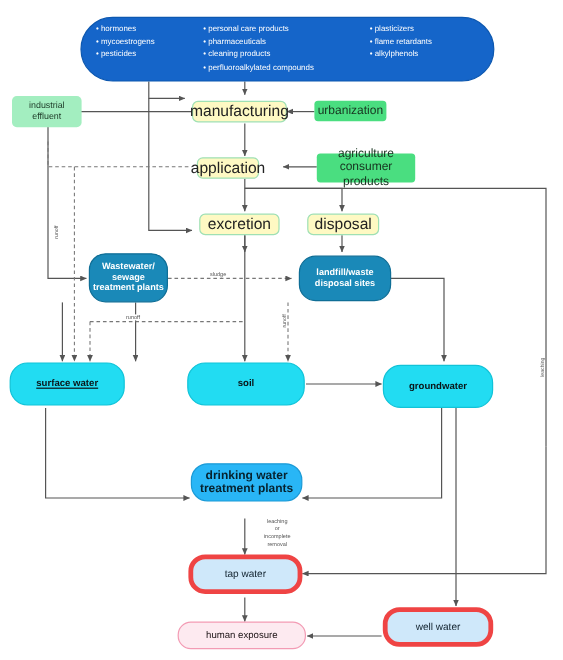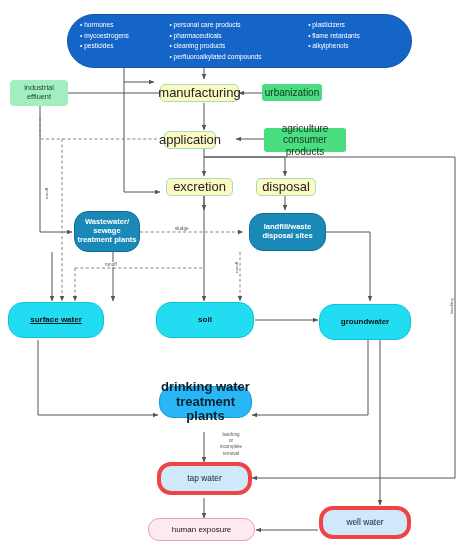--- a/index.html
+++ b/index.html
@@ -18,21 +18,21 @@
   .c1{width:92px;} .c2{width:145px;} .c3{width:100px;}
   .mint{background:#fef9c3;border:1.2px solid #9fe0b4;border-radius:5px;
         color:#222;font-size:13px;}
   .green{background:#4ade80;border:none;border-radius:3px;color:#17331f;font-size:10px;}
   .lgreen{background:#a3eec0;border:none;border-radius:4px;color:#1d3a27;font-size:7.4px;}
   .darkblue{background:#1a89b8;border:1px solid #0f6e96;border-radius:14px;
             color:#fff;font-weight:bold;font-size:7.6px;}
   .cyan{background:#22dcf2;border:1px solid #11c3d8;border-radius:15px;
         color:#0a1417;font-weight:bold;font-size:8px;}
   .midblue{background:#29b6f6;border:1px solid #1b9ad6;border-radius:14px;
-           color:#06222e;font-weight:bold;font-size:13px;align-items:center;}
+           color:#06222e;font-weight:bold;font-size:10px;align-items:center;}
   .paleblue{background:#cfe8fa;border:4px solid #ef4444;border-radius:14px;
             color:#132430;font-size:8.4px;}
   .pink{background:#fdeaf0;border:1.3px solid #f39bb4;border-radius:11px;
         color:#1a1113;font-size:8px;}
   .wlabel{position:absolute;font-size:4.6px;color:#555;z-index:3;
           background:#fff;padding:0 1px;white-space:nowrap;}
   .vlabel{position:absolute;font-size:4.3px;color:#555;z-index:3;
           writing-mode:vertical-rl;transform:rotate(180deg);background:#fff;}
   .mlabel{position:absolute;font-size:4.6px;color:#555;z-index:3;
           text-align:center;line-height:1.35;}

